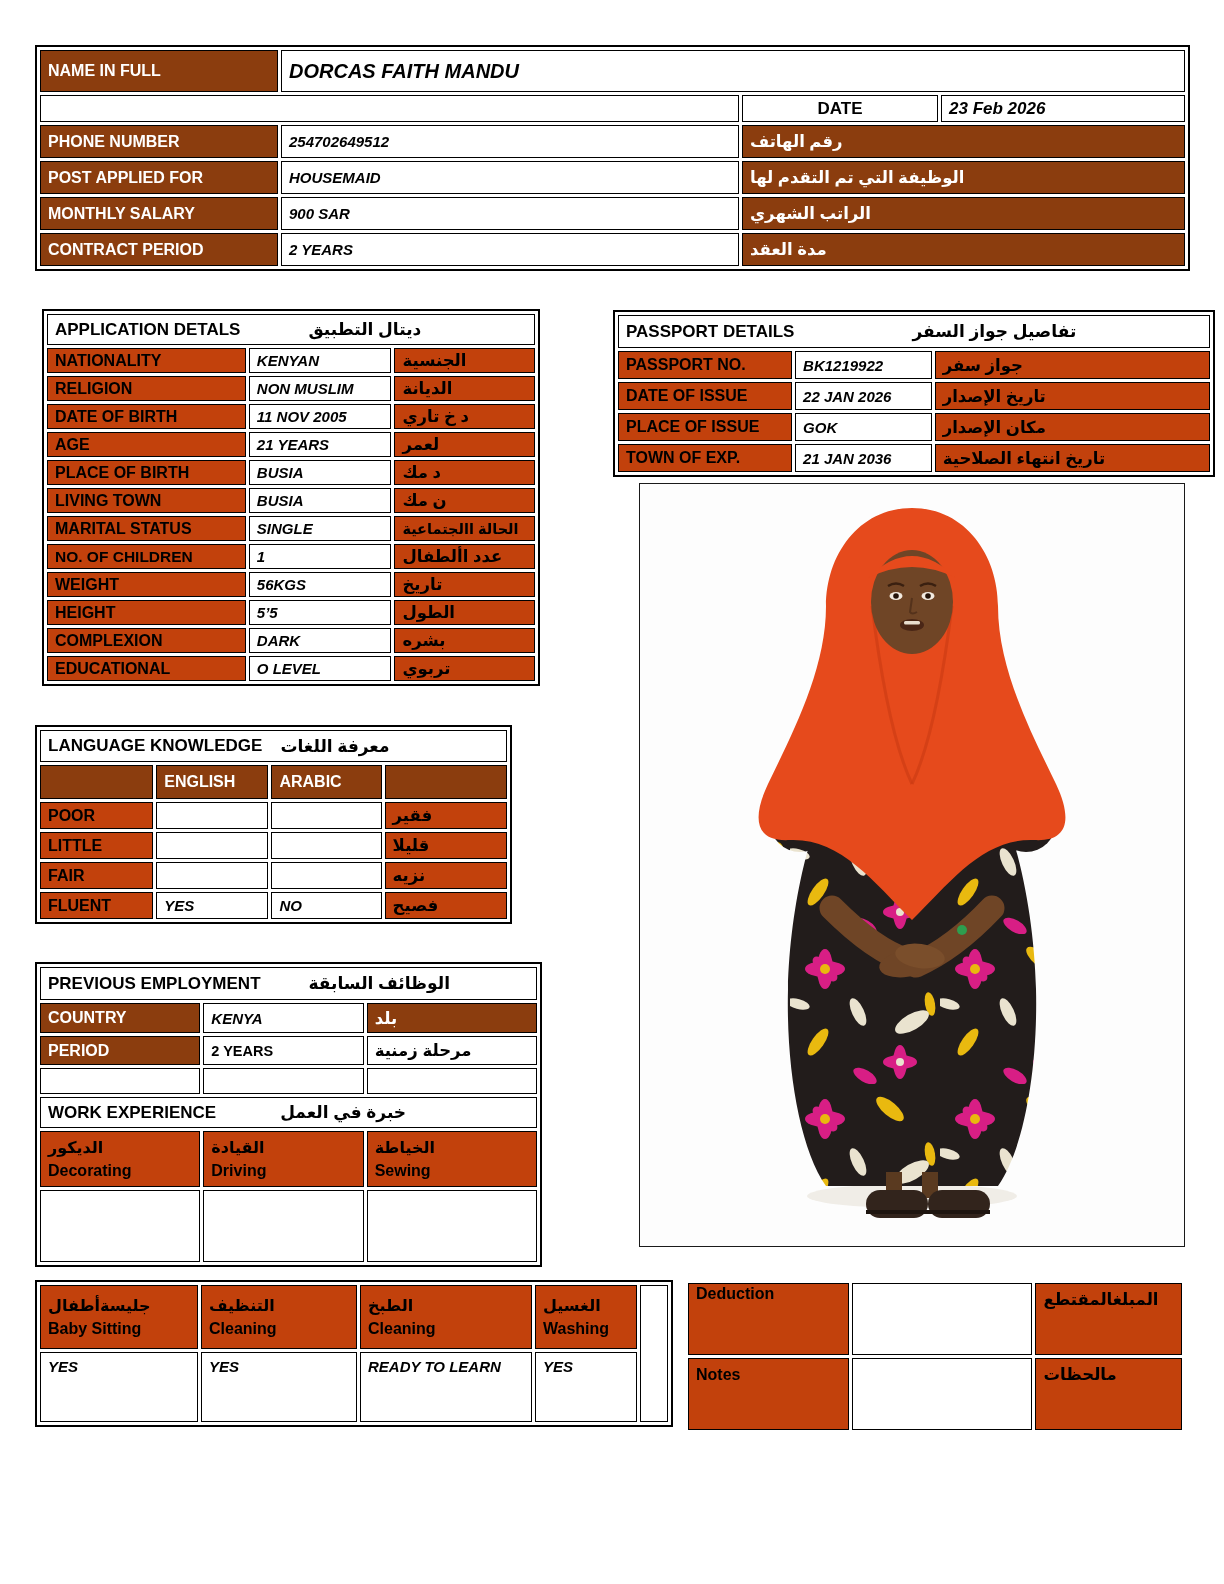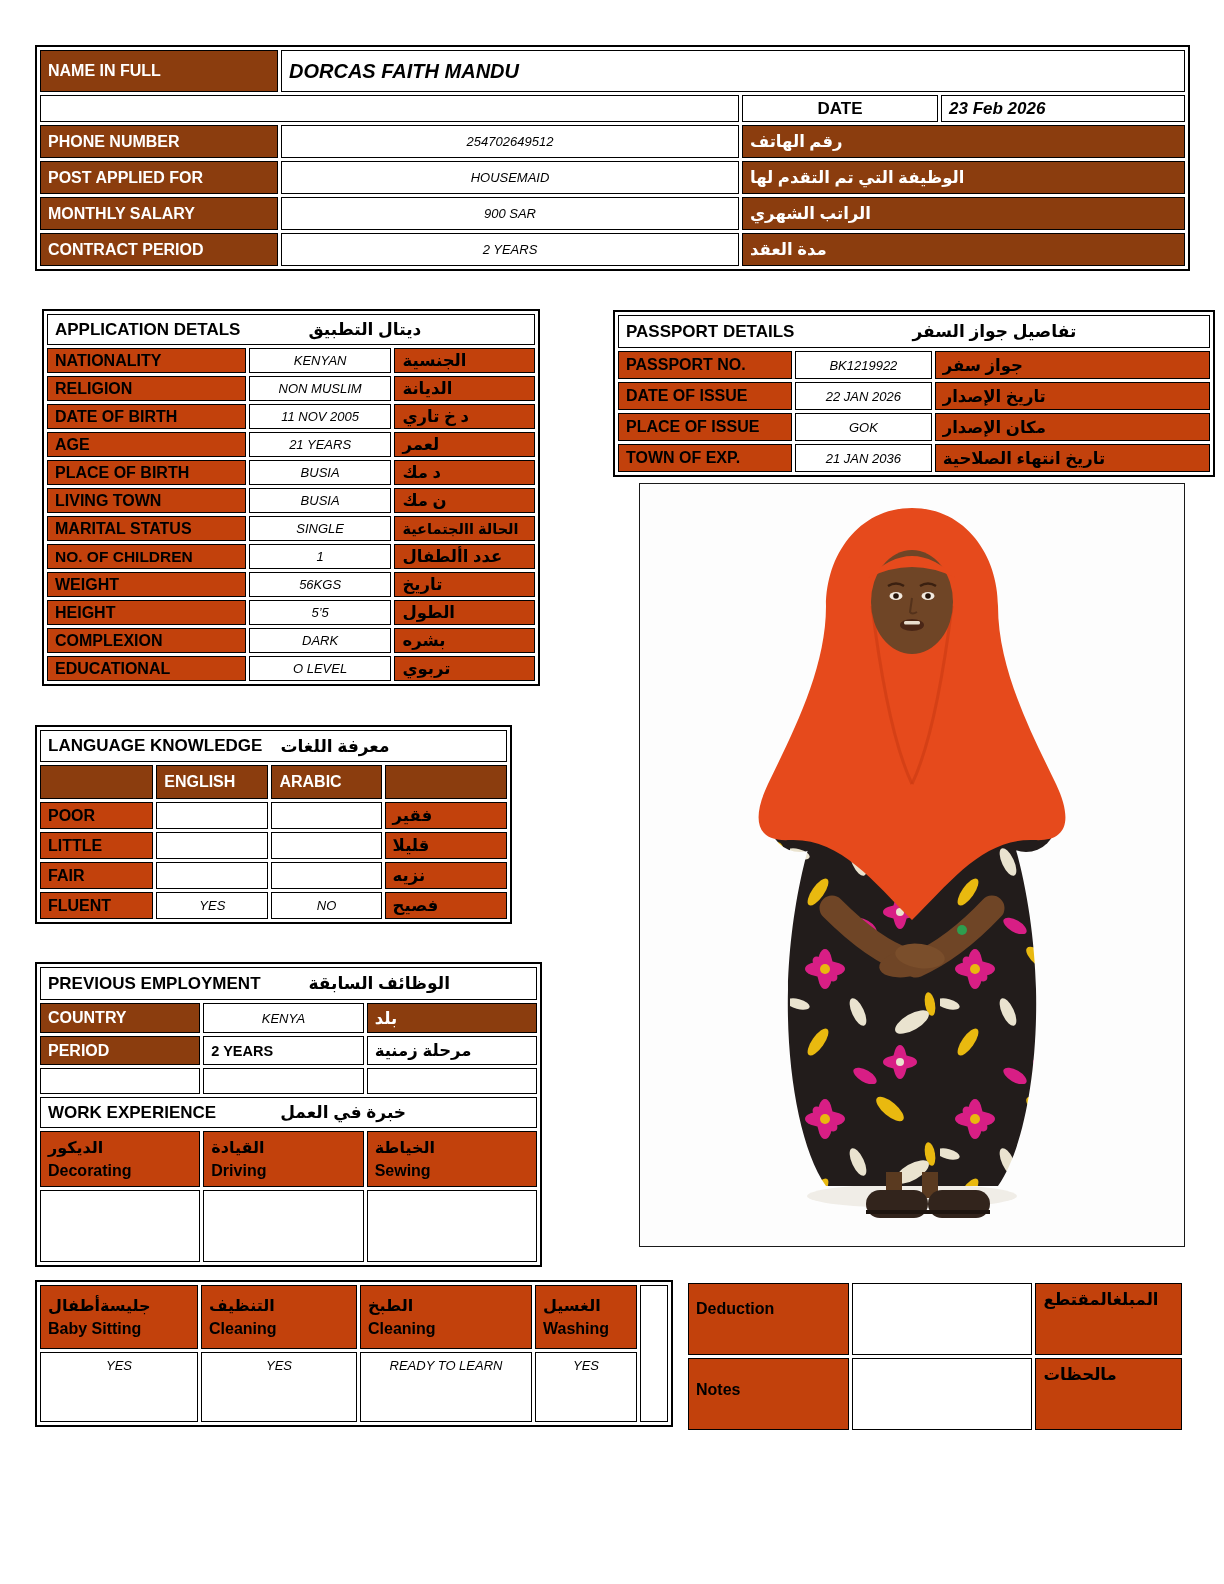--- a/index.html
+++ b/index.html
@@ -8,21 +8,21 @@
   .page{position:relative;width:1224px;height:1584px;background:#fff;overflow:hidden;}
 
   table.t{border-collapse:separate;border-spacing:3px;background:#fff;
           border:2px solid #000;table-layout:fixed;position:absolute;}
   table.t td{border:1.5px solid #000;padding:1px 7px;vertical-align:middle;
              overflow:hidden;white-space:nowrap;}
   .brown{background:#8B3D0E;color:#fff;}
   .orange{background:#c2410c;}
   .lbl{font-weight:bold;font-size:16px;}
   .lbl-sm{font-weight:bold;font-size:15.5px;}
-  .val{font-weight:normal;font-style:italic;font-size:13px;text-align:center;}
+  .val{font-weight:bold;font-style:italic;font-size:15px;}
   .val-up{font-weight:bold;font-size:14.5px;}
   .ar{font-weight:bold;font-size:16.5px;}
   .hdr{font-weight:bold;font-size:17px;}
   .hline{display:flex;align-items:center;}
   .hline .arh{font-weight:bold;font-size:17px;}
   .gap-app .arh{margin-left:68px;}
   .gap-pass .arh{margin-left:118px;}
   .gap-lang .arh{margin-left:18px;}
   .gap-prev .arh{margin-left:48px;}
   .gap-wexp .arh{margin-left:64px;}
@@ -344,26 +344,26 @@
     </table>
 
   <table class="t" style="left:685px;top:1280px;width:500px;border:none;">
     <colgroup>
         <col style="width:160px">
         <col style="width:180px">
         <col style="width:146px">
       </colgroup>
     <tbody>
         <tr style="height:72px">
-      <td class="orange lbl" style="vertical-align:top;padding-top:16px">Deduction</td>
+      <td class="orange lbl" style="vertical-align:top;padding-top:1px">Deduction</td>
       <td></td>
       <td class="orange ar" style="vertical-align:top;padding-top:6px">المبلغالمقتطع</td>
     </tr>
     <tr style="height:72px">
-      <td class="orange lbl" style="vertical-align:top;padding-top:22px">Notes</td>
+      <td class="orange lbl" style="vertical-align:top;padding-top:7px">Notes</td>
       <td></td>
       <td class="orange ar" style="vertical-align:top;padding-top:6px">مالحظات</td>
     </tr>
   </tbody>
     </table>
 
   <div class="photo-frame">
     <svg viewBox="0 0 544 762" xmlns="http://www.w3.org/2000/svg">
       <defs>
         <pattern id="floral" width="150" height="150" patternUnits="userSpaceOnUse">

